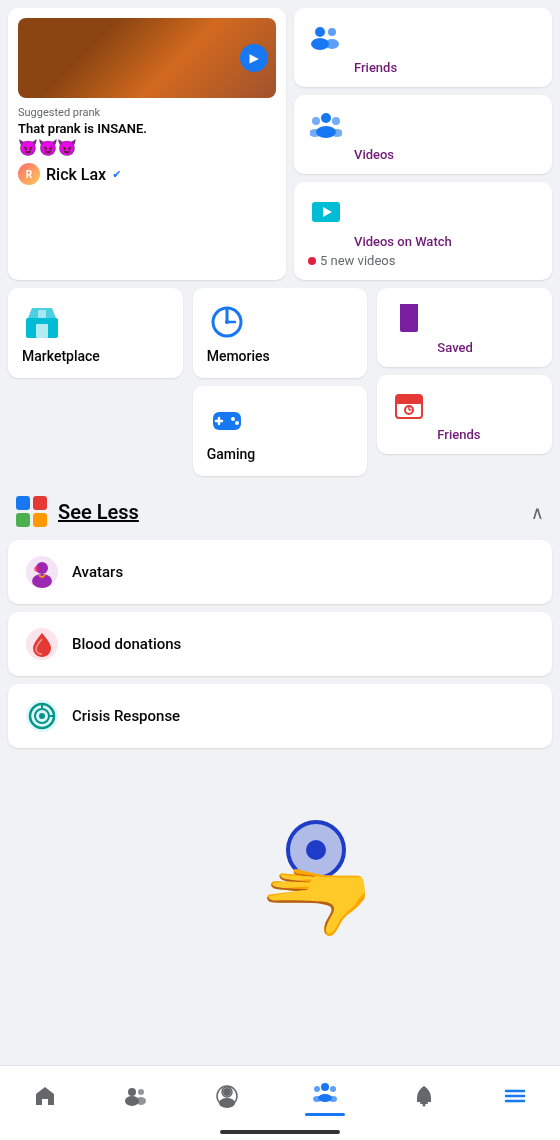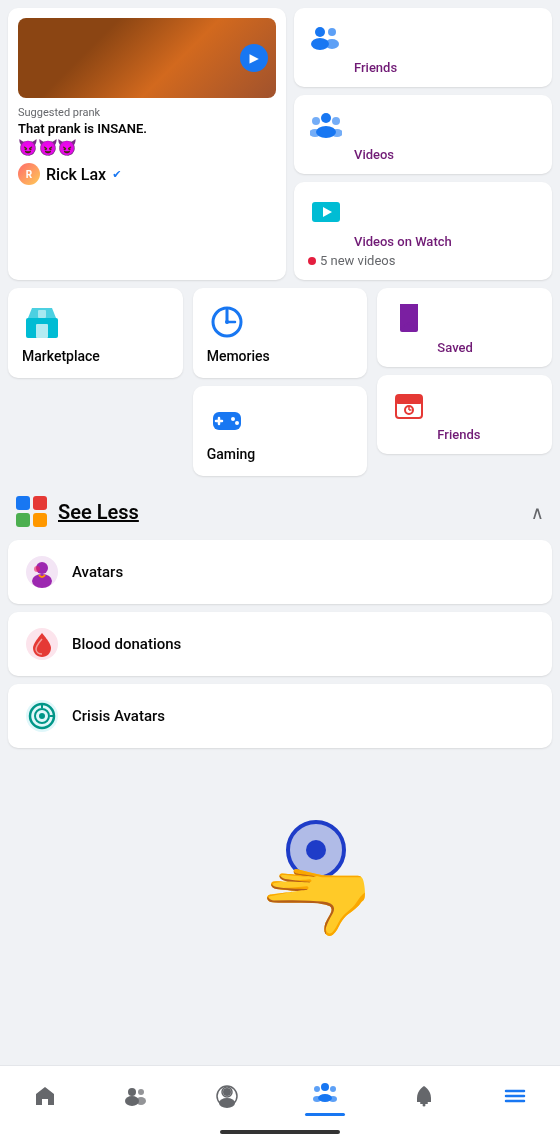--- a/index.html
+++ b/index.html
@@ -529,21 +529,21 @@
     <div class="list-item-icon">
       <svg width="34" height="34" viewBox="0 0 34 34" fill="none">
         <circle cx="17" cy="17" r="16" fill="#e0f7fa"></circle>
         <circle cx="17" cy="17" r="12" stroke="#009688" stroke-width="2.5" fill="none"></circle>
         <circle cx="17" cy="17" r="7" stroke="#009688" stroke-width="2" fill="none"></circle>
         <circle cx="17" cy="17" r="3" fill="#009688"></circle>
         <line x1="17" y1="5" x2="17" y2="9" stroke="#009688" stroke-width="2"></line>
         <line x1="29" y1="17" x2="25" y2="17" stroke="#009688" stroke-width="2"></line>
       </svg>
     </div>
-    <span class="list-item-label">Crisis Avatars</span>
+    <span class="list-item-label">Crisis Response</span>
   </div>
 </div>
 
 <div class="cursor-overlay">
   <div class="tap-ring">
     <div class="tap-inner"></div>
   </div>
   <div class="hand-emoji">🫳</div>
 </div>
 

